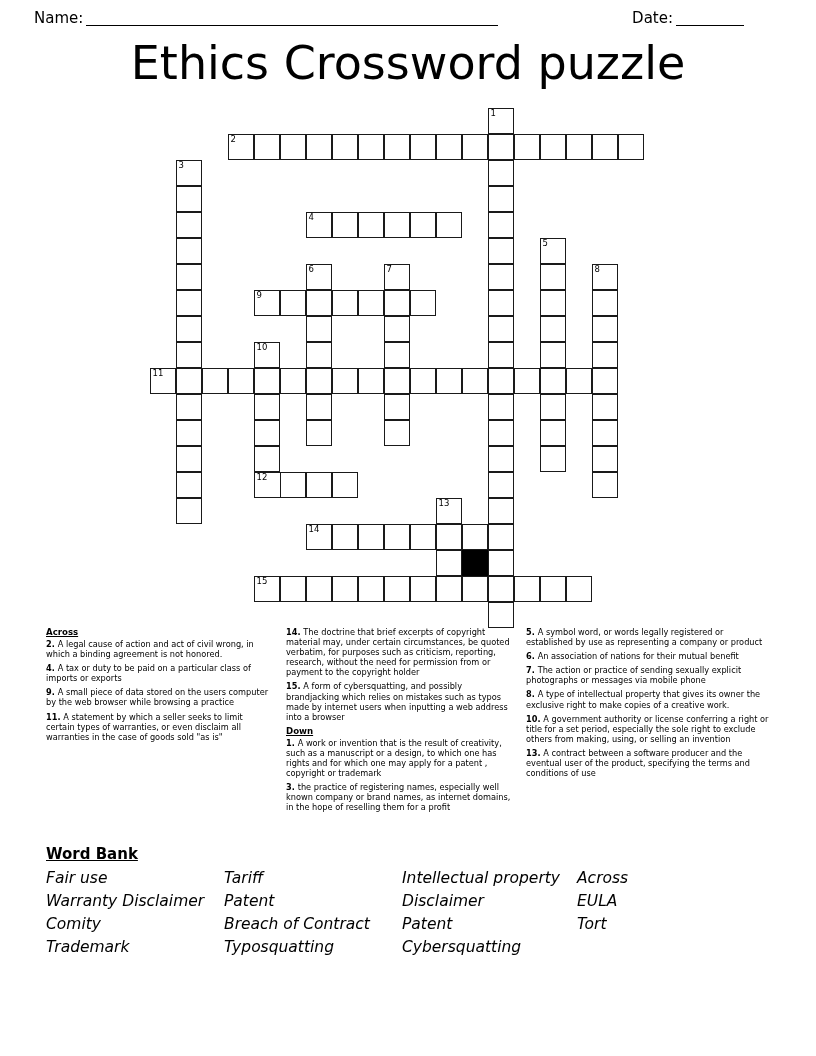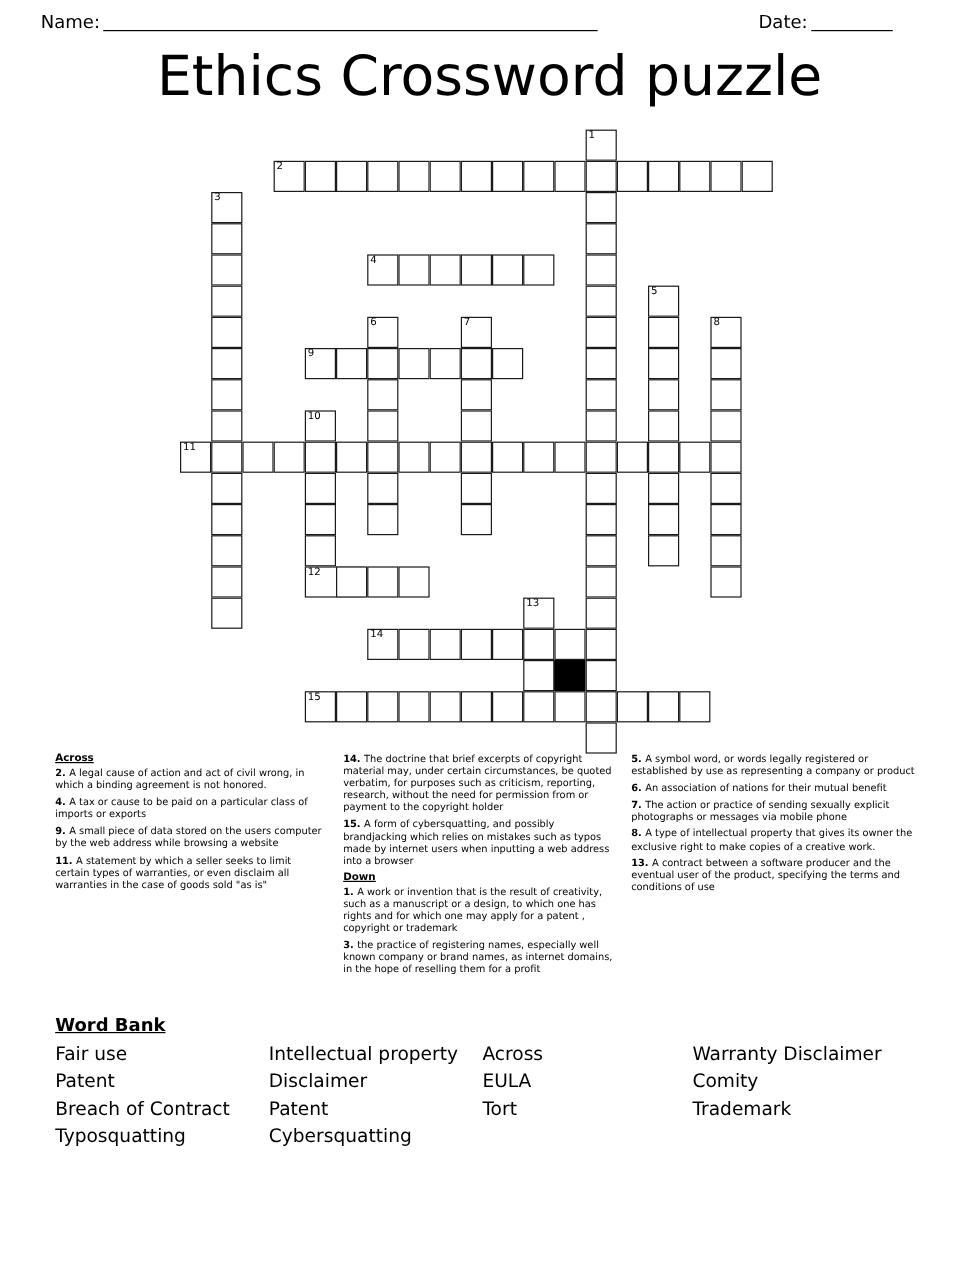--- a/index.html
+++ b/index.html
@@ -123,20 +123,21 @@
   }
   .wb-grid {
     display: grid;
     grid-template-columns: 178px 178px 175px auto;
     row-gap: 0px;
   }
   .wb-word {
     font-size: 15.5px;
     line-height: 23px;
     white-space: nowrap;
+    font-style: italic;
   }
 </style>
 </head>
 <body>
 
 <div class="name-date-row">
   <span class="nd-label">Name:</span>
   <span class="nd-rule-long"></span>
   <span class="nd-spacer"></span>
   <span class="nd-label">Date:</span>
@@ -310,51 +311,53 @@
     <div class="cell" style="left: 540px; top: 576px;"></div>
     <div class="cell" style="left: 566px; top: 576px;"></div>
     <div class="cell" style="left: 488px; top: 602px;"></div>
   </div>
 
 <div id="clues">
   <div class="clue-col left">
     <div class="clue-heading">Across</div>
     <div id="col-left-list">
         <div class="clue"><span class="cnum">2. </span><span>A legal cause of action and act of civil wrong, in which a binding agreement is not honored.</span></div>
-        <div class="clue"><span class="cnum">4. </span><span>A tax or cause to be paid on a particular class of imports or exports</span></div>
-        <div class="clue"><span class="cnum">9. </span><span>A small piece of data stored on the users computer by the web address while browsing a website</span></div>
+        <div class="clue"><span class="cnum">4. </span><span>A tax or duty to be paid on a particular class of imports or exports</span></div>
+        <div class="clue"><span class="cnum">9. </span><span>A small piece of data stored on the users computer by the web browser while browsing a practice</span></div>
         <div class="clue"><span class="cnum">11. </span><span>A statement by which a seller seeks to limit certain types of warranties, or even disclaim all warranties in the case of goods sold "as is"</span></div>
       </div>
   </div>
   <div class="clue-col mid">
     <div id="col-mid-list">
         <div class="clue"><span class="cnum">14. </span><span>The doctrine that brief excerpts of copyright material may, under certain circumstances, be quoted verbatim, for purposes such as criticism, reporting, research, without the need for permission from or payment to the copyright holder</span></div>
         <div class="clue"><span class="cnum">15. </span><span>A form of cybersquatting, and possibly brandjacking which relies on mistakes such as typos made by internet users when inputting a web address into a browser</span></div>
       </div>
     <div class="clue-heading">Down</div>
     <div id="col-mid-down-list">
         <div class="clue"><span class="cnum">1. </span><span>A work or invention that is the result of creativity, such as a manuscript or a design, to which one has rights and for which one may apply for a patent , copyright or trademark</span></div>
         <div class="clue"><span class="cnum">3. </span><span>the practice of registering names, especially well known company or brand names, as internet domains, in the hope of reselling them for a profit</span></div>
       </div>
   </div>
   <div class="clue-col right">
     <div id="col-right-list">
         <div class="clue"><span class="cnum">5. </span><span>A symbol word, or words legally registered or established by use as representing a company or product</span></div>
         <div class="clue"><span class="cnum">6. </span><span>An association of nations for their mutual benefit</span></div>
         <div class="clue"><span class="cnum">7. </span><span>The action or practice of sending sexually explicit photographs or messages via mobile phone</span></div>
         <div class="clue"><span class="cnum">8. </span><span>A type of intellectual property that gives its owner the exclusive right to make copies of a creative work.</span></div>
+        <div class="clue"><span class="cnum">10. </span><span>A government authority or license conferring a right or title for a set period, especially the sole right to exclude others from making, using, or selling an invention</span></div>
         <div class="clue"><span class="cnum">13. </span><span>A contract between a software producer and the eventual user of the product, specifying the terms and conditions of use</span></div>
       </div>
   </div>
 </div>
 
 <div id="word-bank">
   <div class="wb-heading">Word Bank</div>
   <div class="wb-grid" id="wb-grid">
       <div class="wb-word">Fair use</div>
+      <div class="wb-word">Tariff</div>
       <div class="wb-word">Intellectual property</div>
       <div class="wb-word">Across</div>
       <div class="wb-word">Warranty Disclaimer</div>
       <div class="wb-word">Patent</div>
       <div class="wb-word">Disclaimer</div>
       <div class="wb-word">EULA</div>
       <div class="wb-word">Comity</div>
       <div class="wb-word">Breach of Contract</div>
       <div class="wb-word">Patent</div>
       <div class="wb-word">Tort</div>

